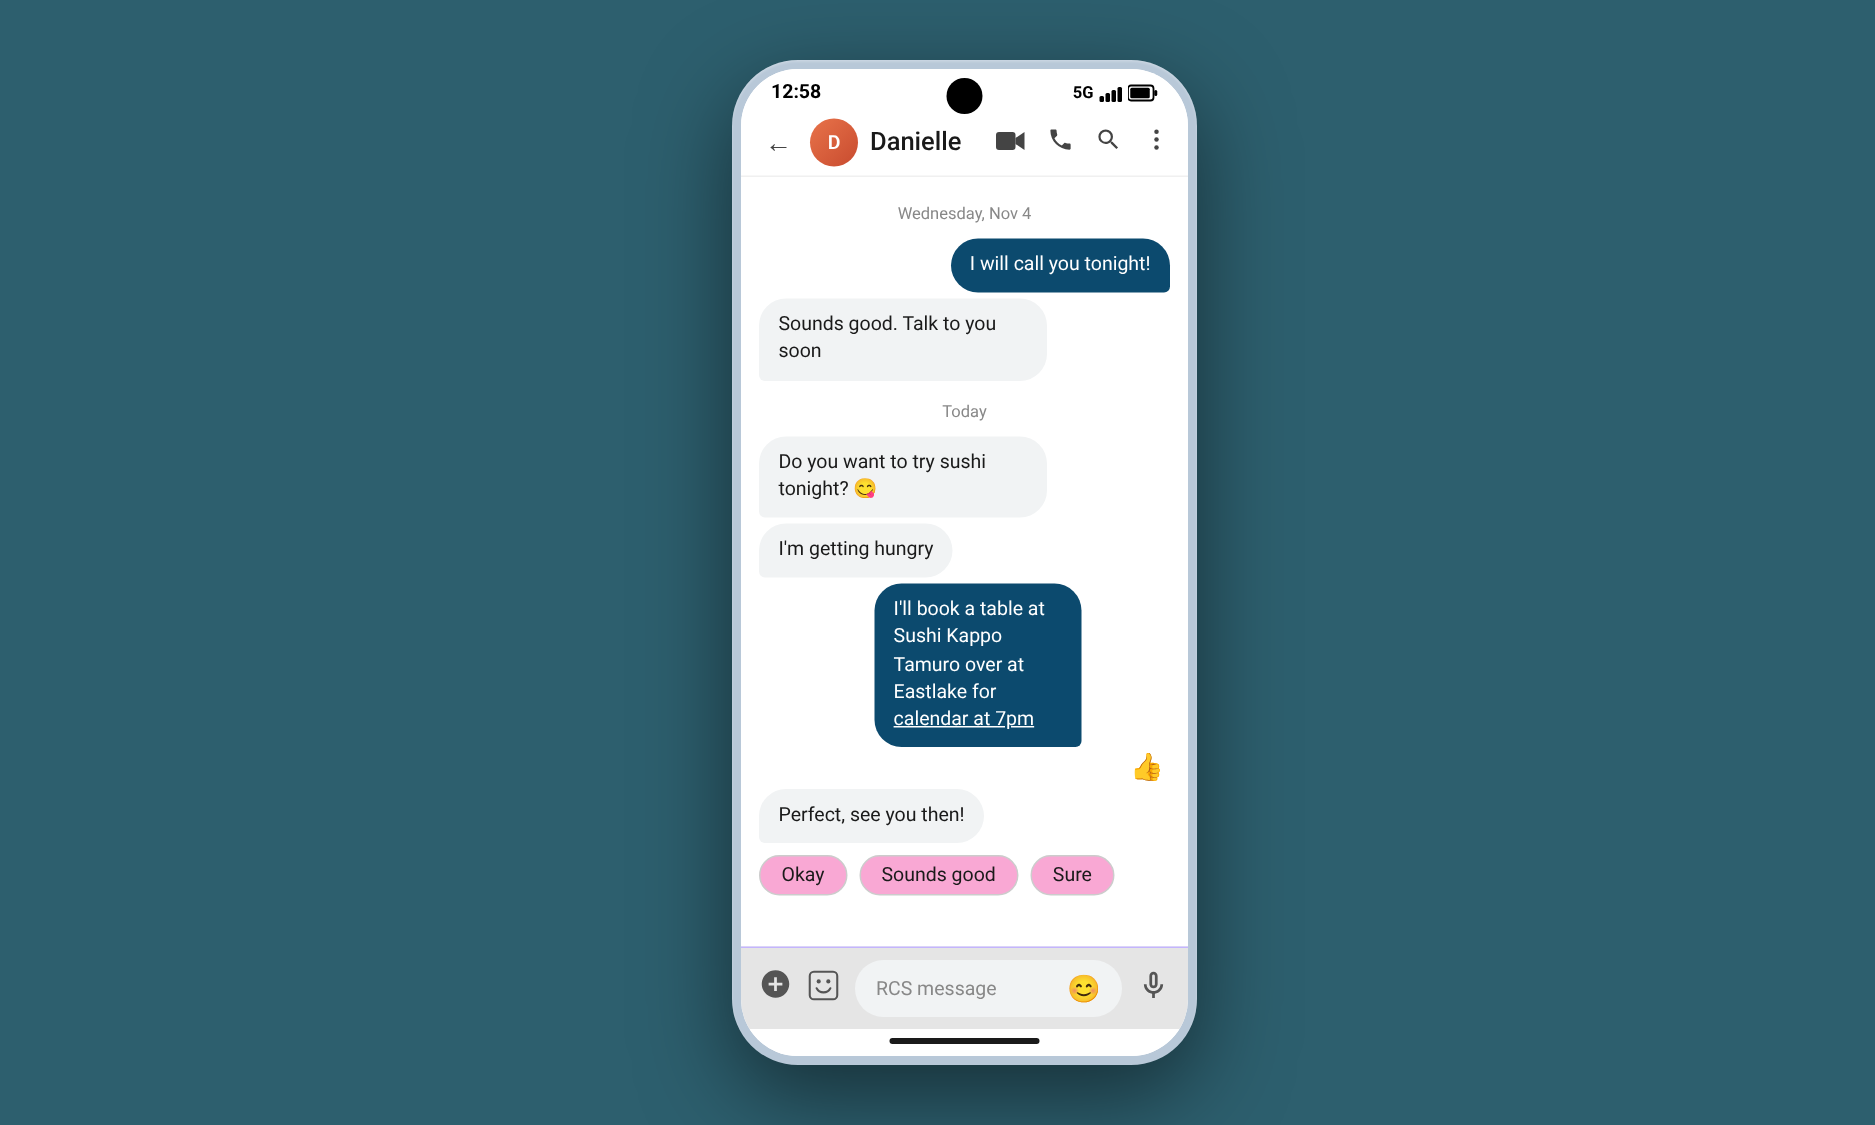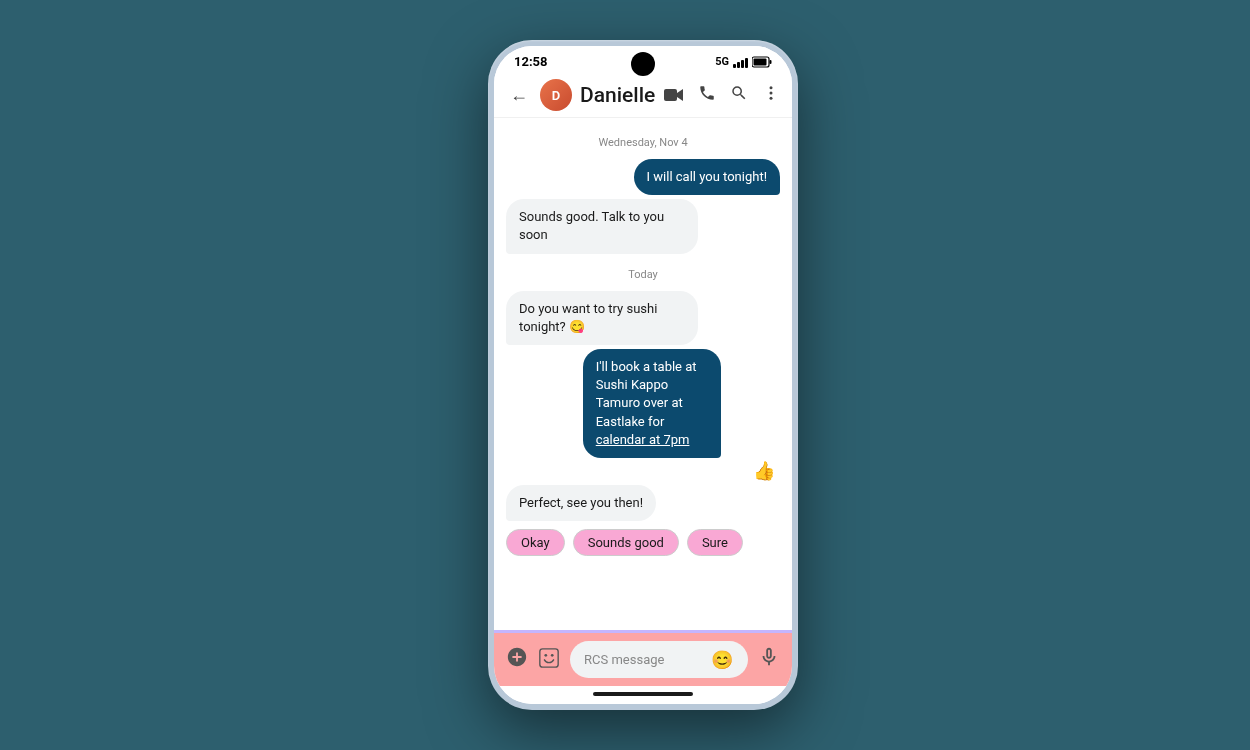--- a/index.html
+++ b/index.html
@@ -109,21 +109,21 @@
       display: flex;
       align-items: center;
       justify-content: center;
       color: white;
       font-size: 13px;
       font-weight: 600;
     }
 
     .contact-name {
       flex: 1;
-      font-size: 21px;
+      font-size: 17px;
       font-weight: 500;
       color: #1a1a1a;
     }
 
     .nav-icons {
       display: flex;
       gap: 14px;
       align-items: center;
     }
 
@@ -234,22 +234,22 @@
       background: #f9a8d4;
       white-space: nowrap;
     }
 
     
     .bottom-bar {
       display: flex;
       align-items: center;
       padding: 8px 12px;
       gap: 10px;
-      background: #fca5a5;
-      border-top: 3px solid #c4b5fd;
+      background: #e5e5e5;
+      border-top: 1px solid #c4b5fd;
     }
 
     .input-add {
       font-size: 22px;
       color: #555;
       cursor: pointer;
     }
 
     .text-input-area {
       flex: 1;
@@ -356,20 +356,23 @@
       <div class="bubble-received">
         <span>Sounds good. Talk to you soon</span>
       </div>
 
       <div class="date-divider">Today</div>
 
       <div class="bubble-received">
         <span>Do you want to try sushi tonight? 😋</span>
       </div>
 
+      <div class="bubble-received">
+        <span>I'm getting hungry</span>
+      </div>
 
       <div style="position:relative; align-self: flex-end; max-width:72%;">
         <div class="bubble-sent" style="border-radius: 18px 18px 4px 18px;">
           I'll book a table at Sushi Kappo Tamuro over at Eastlake for <span class="underline-link">calendar at 7pm</span>
         </div>
         <div class="emoji-reaction" style="text-align:right; font-size:18px; margin-top:2px;">👍</div>
       </div>
 
 
       <div class="bubble-received">

